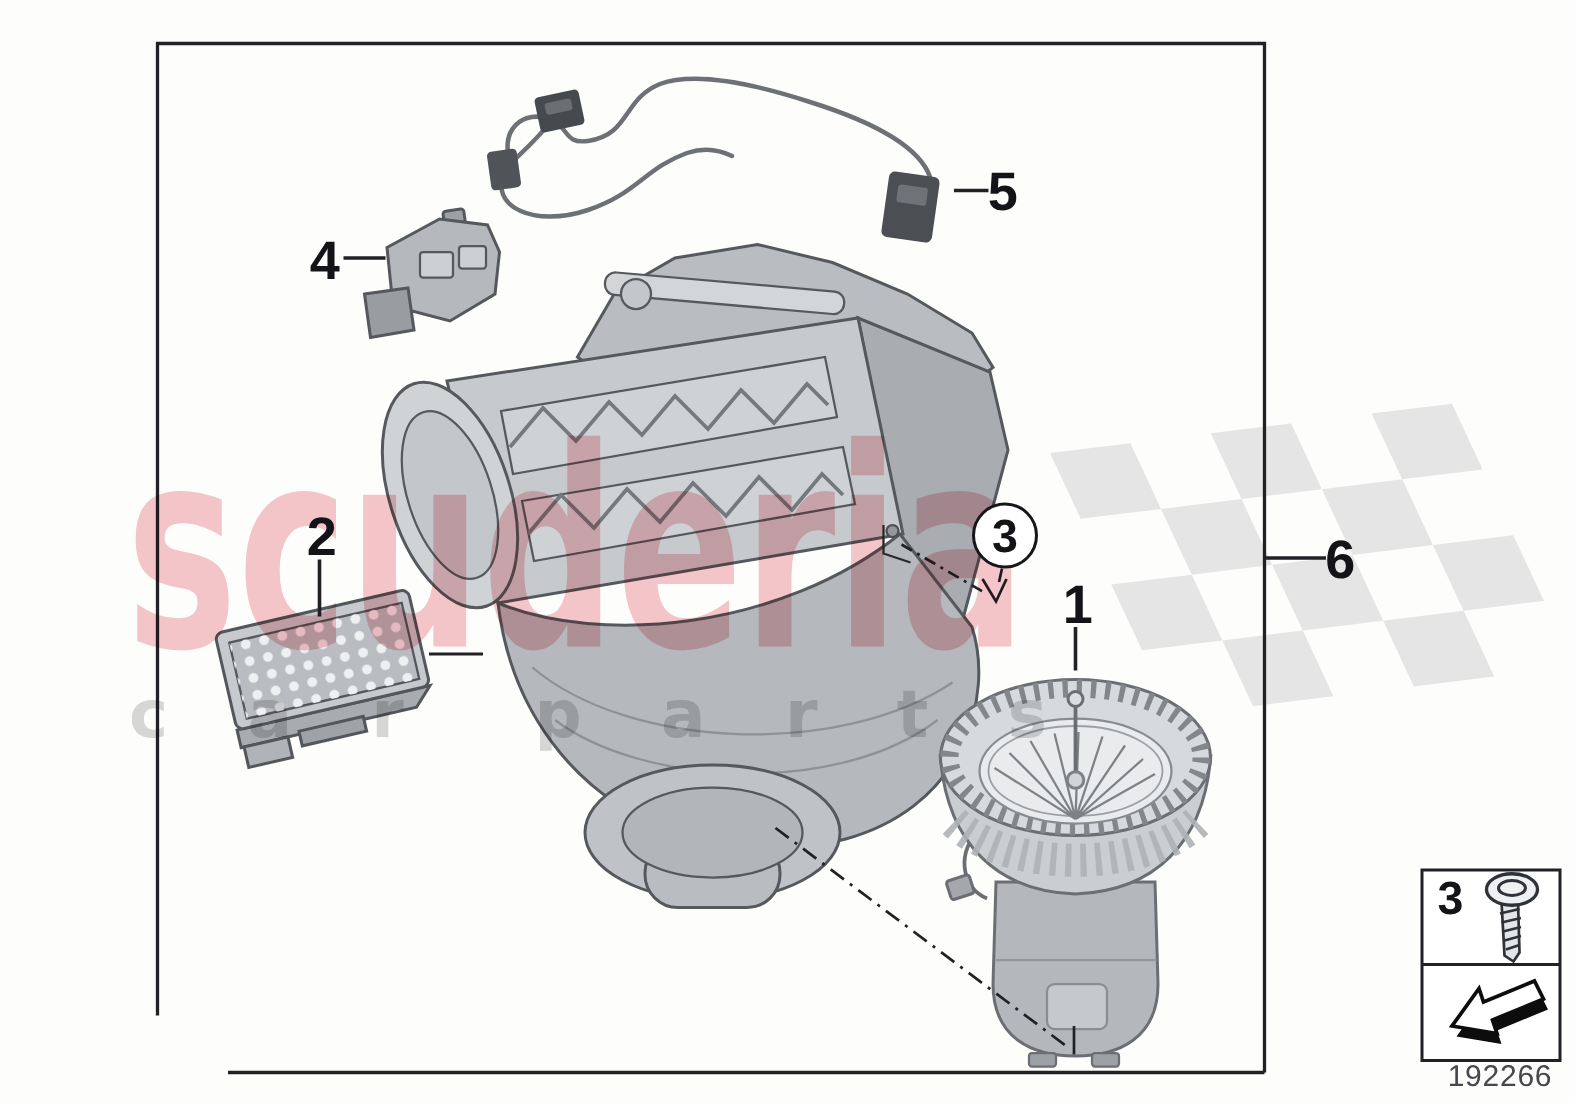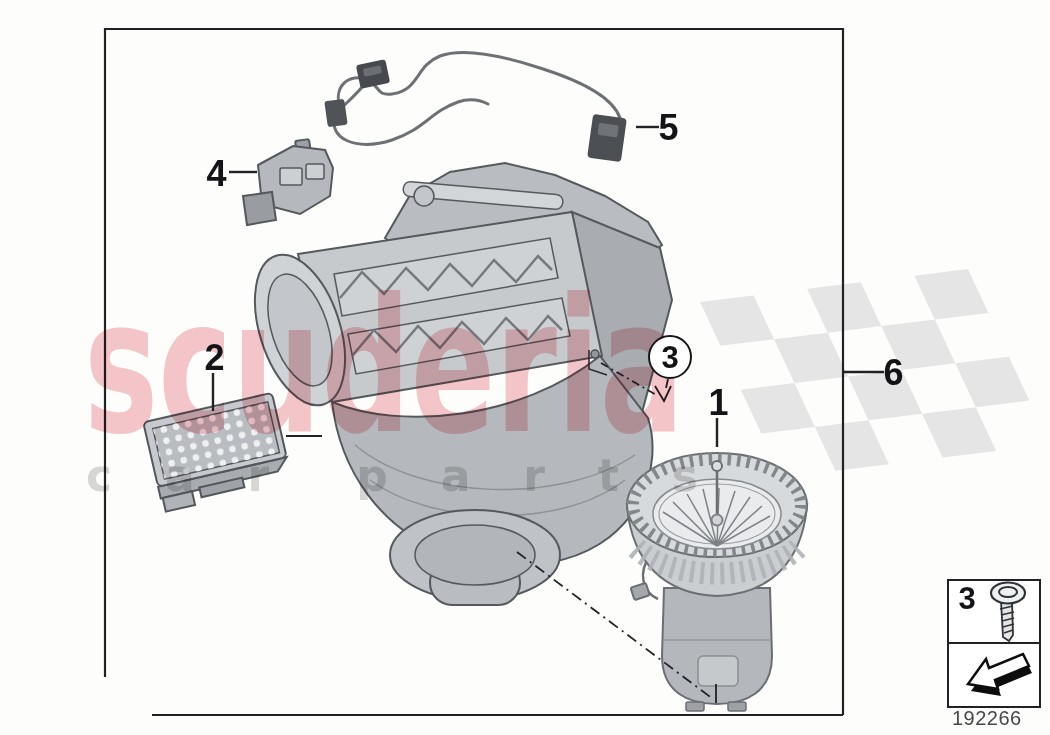--- a/index.html
+++ b/index.html
@@ -17,21 +17,21 @@
   #co2{left:194px;top:340px;}
   #co5{left:648px;top:110px;}
   #co6{left:873px;top:355px;}
   #co1{left:698px;top:385px;}
   .circle-callout{position:absolute;z-index:10;left:648px;top:335px;width:44px;height:44px;
            border:2.5px solid #17171b;border-radius:50%;background:#fff;box-sizing:border-box;
            display:flex;align-items:center;justify-content:center;}
   .circle-callout span{font-weight:bold;font-size:31px;color:#141418;line-height:1;}
   .legend-number{position:absolute;z-index:10;left:950px;top:583px;width:34px;text-align:center;
            font-weight:bold;font-size:31px;color:#141418;line-height:1;}
-  .diagram-code{position:absolute;z-index:10;left:952px;top:707px;width:96px;
+  .diagram-code{position:absolute;z-index:10;left:952px;top:707px;width:96px;text-align:center;
            font-size:20px;letter-spacing:0.5px;color:var(--code-gray,#48484c);}
 </style>
 </head>
 <body>
 
 <div class="stage">
 
   <svg id="diagram-svg" width="1050" height="735" viewBox="0 0 1050 735">
 
     <defs>

